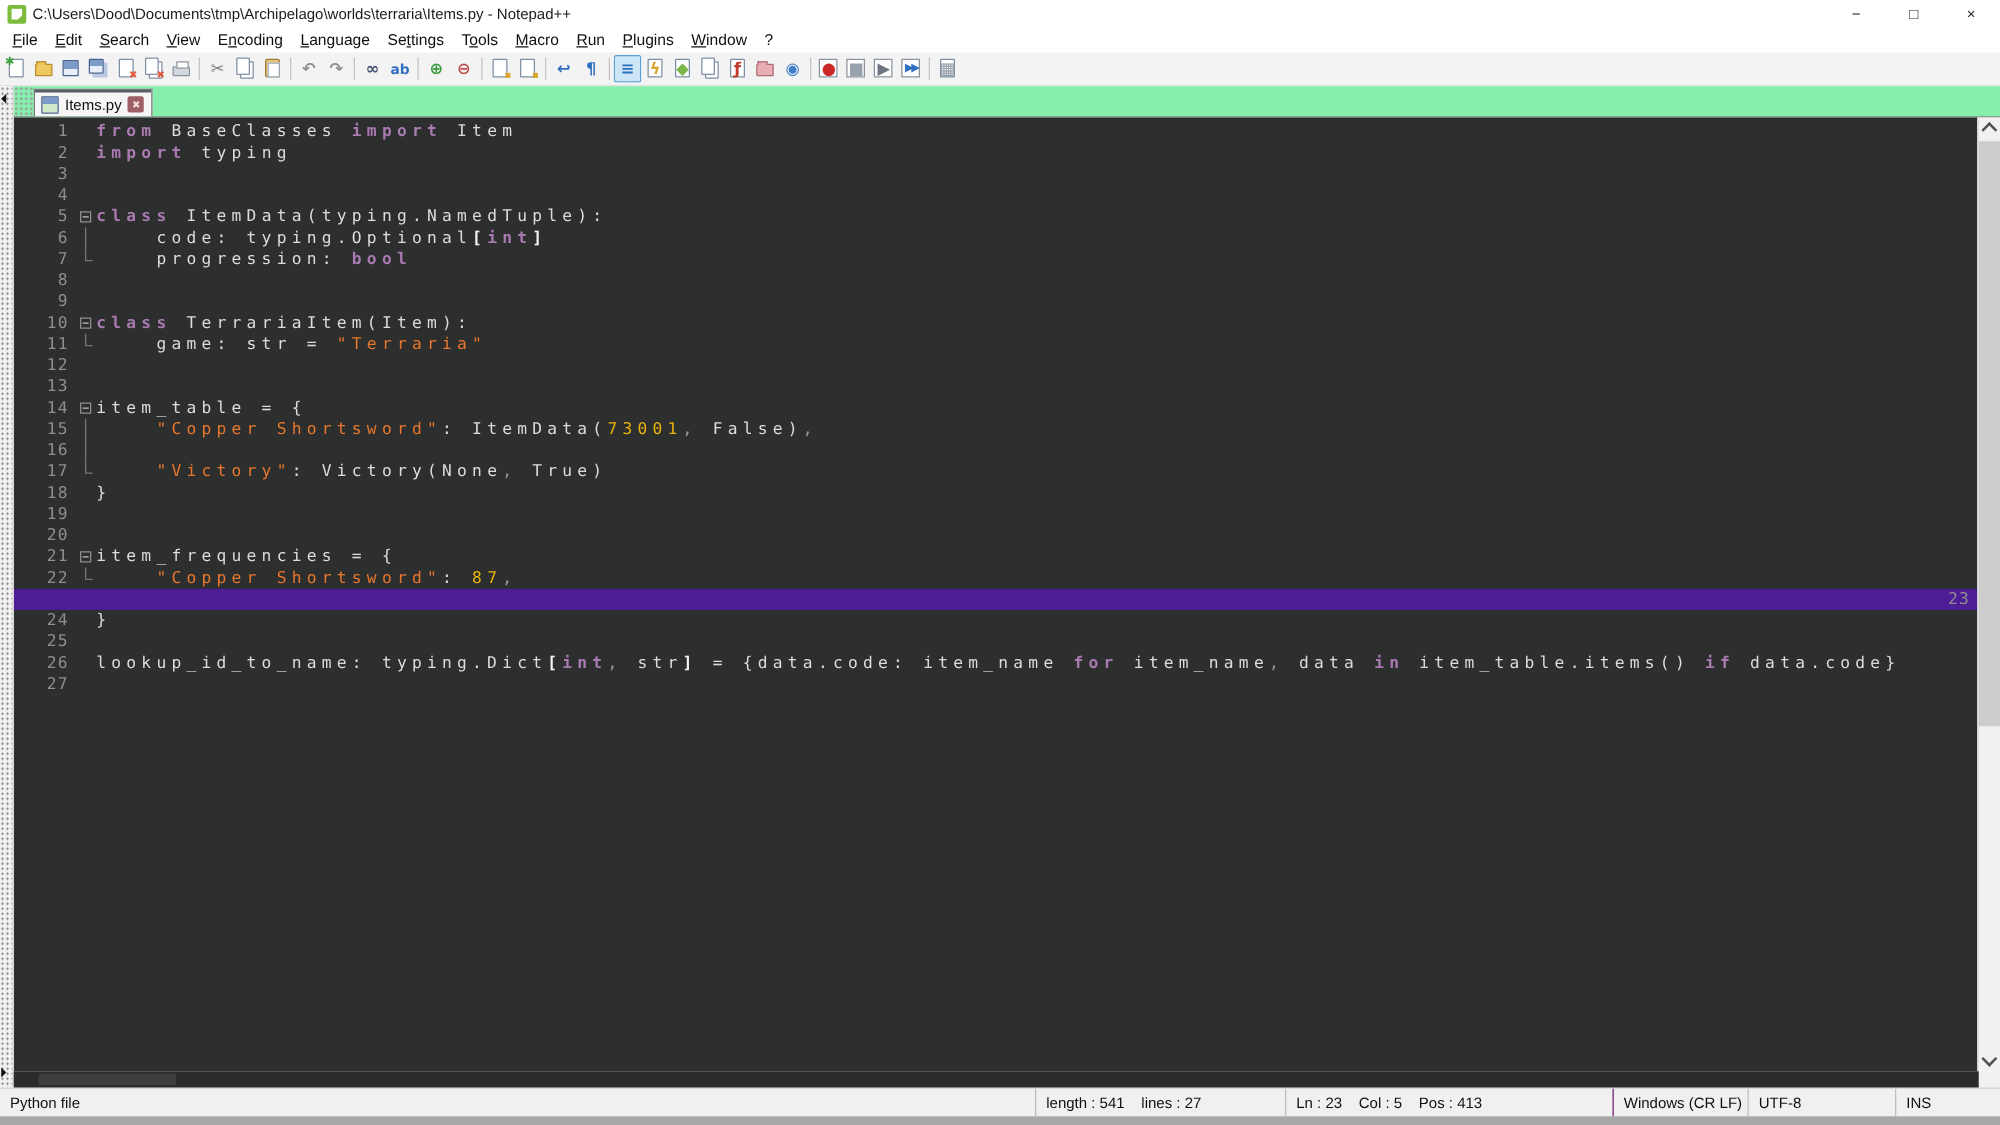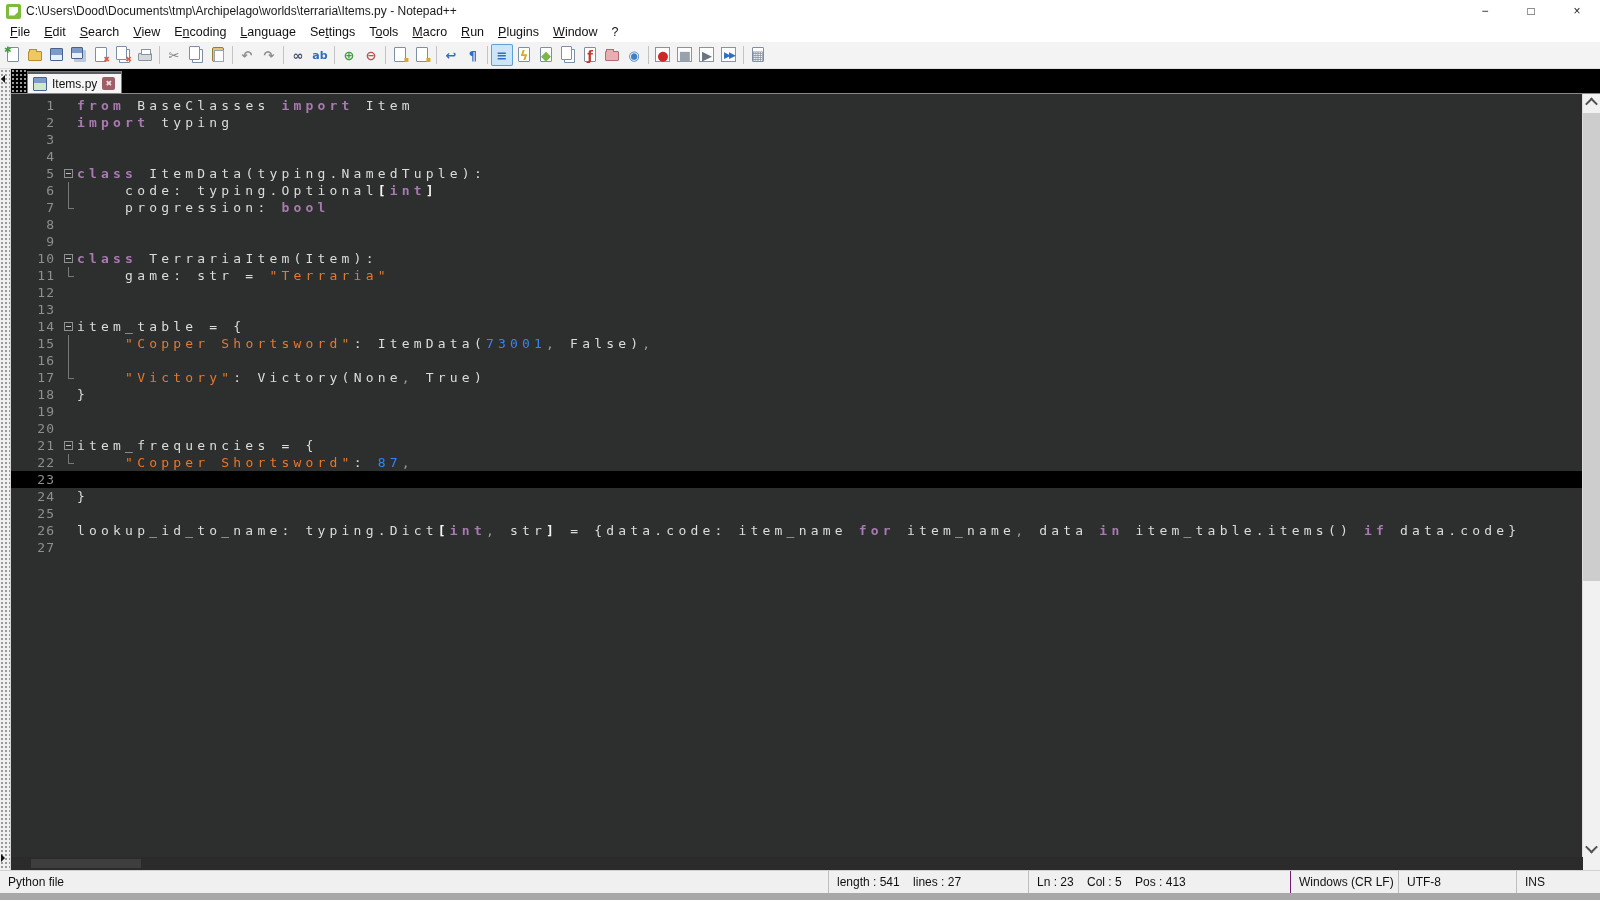--- a/index.html
+++ b/index.html
@@ -48,47 +48,47 @@
   .base.box{width:15px;height:15px;background:#fdfdfd;border:1px solid #8a949e;top:3px;left:3px;}
   
   .main{flex:1 1 auto;display:flex;min-height:0;}
   .leftstrip{width:10px;background:#f0f0f0;position:relative;flex:0 0 auto;
     background-image:radial-gradient(circle,#9a9a9a 0.8px,transparent 1px);background-size:4px 4px;border-right:1px solid #d5d5d5;}
   .tri{position:absolute;left:1px;width:0;height:0;border:4px solid transparent;}
   .tri.top{top:6px;border-right-color:#111;border-left-width:0;}
   .tri.bottom{bottom:8px;border-left-color:#111;border-right-width:0;}
   .content{flex:1 1 auto;display:flex;flex-direction:column;min-width:0;}
   
-  .tabbar{height:24px;background:#000000;display:flex;align-items:flex-end;flex:0 0 auto;border-bottom:1px solid #8a8a8a;}
+  .tabbar{height:24px;background:#86efac;display:flex;align-items:flex-end;flex:0 0 auto;border-bottom:1px solid #8a8a8a;}
   .tab-grip{width:16px;height:100%;background-image:radial-gradient(circle,#9a9a9a 0.8px,transparent 1px);background-size:4px 4px;}
   .tab{height:22px;background:#f6f6f6;border:1px solid #7a7a7a;border-bottom:none;
     box-shadow:inset 0 2px 0 #585d64;display:flex;align-items:center;gap:5px;padding:2px 6px 0 5px;box-sizing:border-box;}
   .tab-save-icon{width:12px;height:12px;border:1px solid #48618f;border-radius:1px;
     background:linear-gradient(to bottom,#7d9bc8 0 5px,#cfe8c8 5px);}
   .tab-label{font-size:12px;color:#111;}
   .tab-close{width:13px;height:13px;background:#9e5f66;border-radius:2px;color:#f0dede;font-size:8px;
     display:flex;align-items:center;justify-content:center;font-family:"DejaVu Sans",sans-serif;}
   
   .editor-zone{flex:1 1 auto;display:flex;min-height:0;}
   .code{flex:1 1 auto;background:#2d2e2e;overflow:hidden;padding-top:3px;
     font-family:"DejaVu Sans Mono",monospace;font-size:13px;}
   .ln-row{display:flex;height:17px;line-height:17px;}
-  .ln-row.cur{background:#000000;}
+  .ln-row.cur{background:#4c1d95;flex-direction:column;}
   .ln-num{flex:0 0 44px;text-align:right;padding-right:6px;color:#8f8f8f;letter-spacing:1px;}
   .fold{flex:0 0 16px;position:relative;}
   .fold.box::before{content:"";position:absolute;left:3px;top:4px;width:9px;height:9px;border:1px solid #8f8f8f;box-sizing:border-box;}
   .fold.box::after{content:"";position:absolute;left:5px;top:8px;width:5px;height:1px;background:#c0c0c0;}
   .fold.line::before{content:"";position:absolute;left:7px;top:0;width:1px;height:100%;background:#787878;}
   .fold.end::before{content:"";position:absolute;left:7px;top:0;width:1px;height:9px;background:#787878;}
   .fold.end::after{content:"";position:absolute;left:7px;top:9px;width:6px;height:1px;background:#787878;}
   .ln-text{white-space:pre;letter-spacing:4.2px;color:#dcdcdc;}
   .sg.kw{color:#a87ab0;font-weight:bold;}
   .sg.id{color:#dcdcdc;}
   .sg.str{color:#e8772d;}
-  .sg.num{color:#3b82f6;text-align:right;}
+  .sg.num{color:#eab308;text-align:right;}
   .sg.com{color:#89929a;}
   .sg.dim{color:#9b9b9b;}
   .sg.brk{color:#f5f5f5;font-weight:bold;}
   
   .vscroll{flex:0 0 17px;background:#f1f1f1;display:flex;flex-direction:column;border-left:1px solid #dcdcdc;}
   .varrow{height:17px;display:flex;align-items:center;justify-content:center;flex:0 0 auto;}
   .chev{width:7px;height:7px;border-left:2px solid #505050;border-top:2px solid #505050;}
   .chev.up{transform:rotate(45deg) translate(1px,1px);}
   .chev.down{transform:rotate(225deg) translate(1px,1px);}
   .vtrack{flex:1 1 auto;position:relative;}

